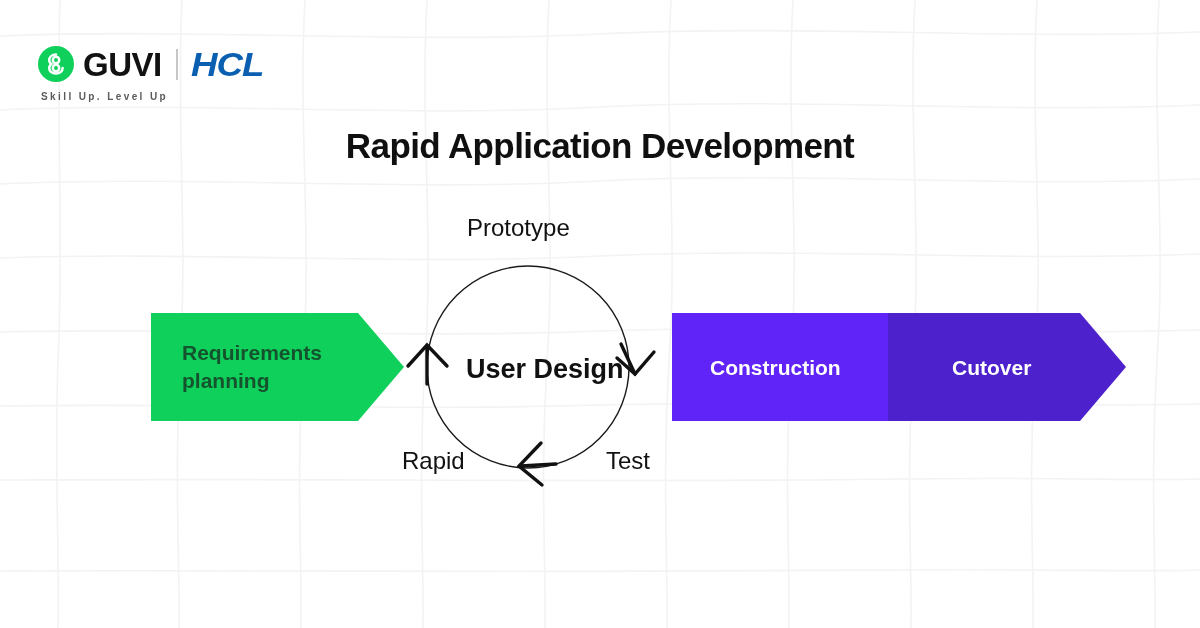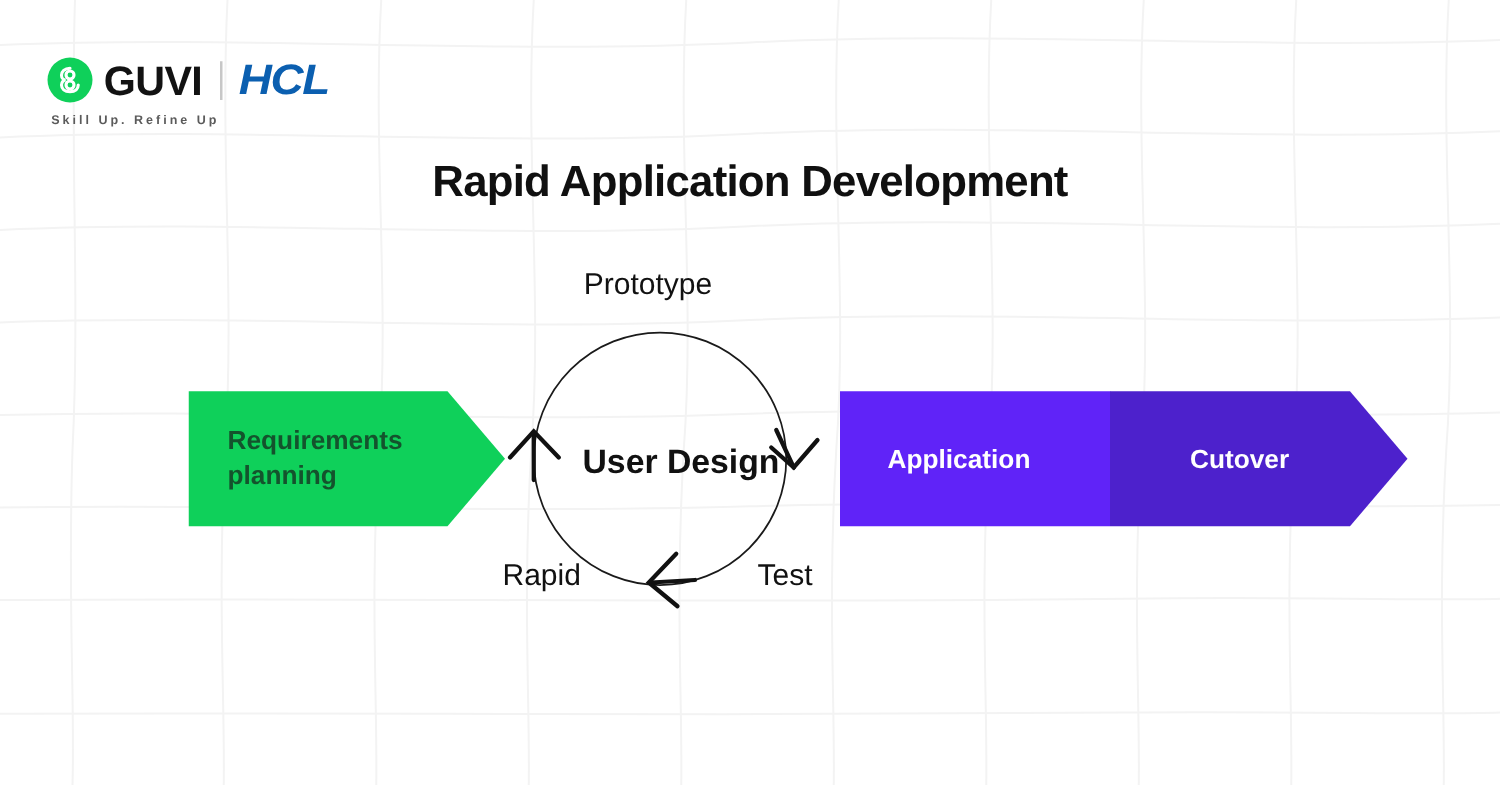--- a/index.html
+++ b/index.html
@@ -182,21 +182,21 @@
                    C5.9 12 4.2 13.6 4.2 16.0 C4.2 18.9 6.6 21.4 11 21.4
                    C15.3 21.4 17.6 18.9 17.6 16.0" fill="none" stroke="#ffffff" stroke-width="2.5" stroke-linecap="round"></path>
           <circle cx="11" cy="8.0" r="3.2" fill="none" stroke="#ffffff" stroke-width="2.5"></circle>
           <circle cx="11" cy="16.0" r="3.2" fill="none" stroke="#ffffff" stroke-width="2.5"></circle>
         </svg>
       </span>
       <span id="guvi-wordmark">GUVI</span>
       <span id="logo-divider"></span>
       <span id="hcl-wordmark">HCL</span>
     </div>
-    <div id="guvi-tagline">Skill Up. Refine Up</div>
+    <div id="guvi-tagline">Skill Up. Level Up</div>
   </div>
 
   <div id="page-title">Rapid Application Development</div>
 
   <svg id="diagram" viewBox="0 0 1200 628">
 
     <path d="M 151 313 L 358 313 L 404 367 L 358 421 L 151 421 Z" fill="#0FD05A"></path>
 
     <path d="M 672 313 L 888 313 L 934 367 L 888 421 L 672 421 Z" fill="#6023F8"></path>
 
@@ -216,21 +216,21 @@
 
     <g stroke="#111111" stroke-width="3.4" fill="none" stroke-linecap="round">
       <path d="M 427 384 L 427 347"></path>
       <path d="M 408 366 L 427 345 L 447 366"></path>
     </g>
   </svg>
 
   <div class="stage-label" id="label-requirements">Requirements
 planning</div>
 
-  <div class="stage-label" id="label-construction">Application</div>
+  <div class="stage-label" id="label-construction">Construction</div>
 
   <div class="stage-label" id="label-cutover">Cutover</div>
 
   <div class="cycle-label" id="label-prototype">Prototype</div>
 
   <div class="cycle-label" id="label-test">Test</div>
 
   <div class="cycle-label" id="label-refine">Rapid</div>
 
   <div class="cycle-label" id="label-userdesign">User Design</div>

